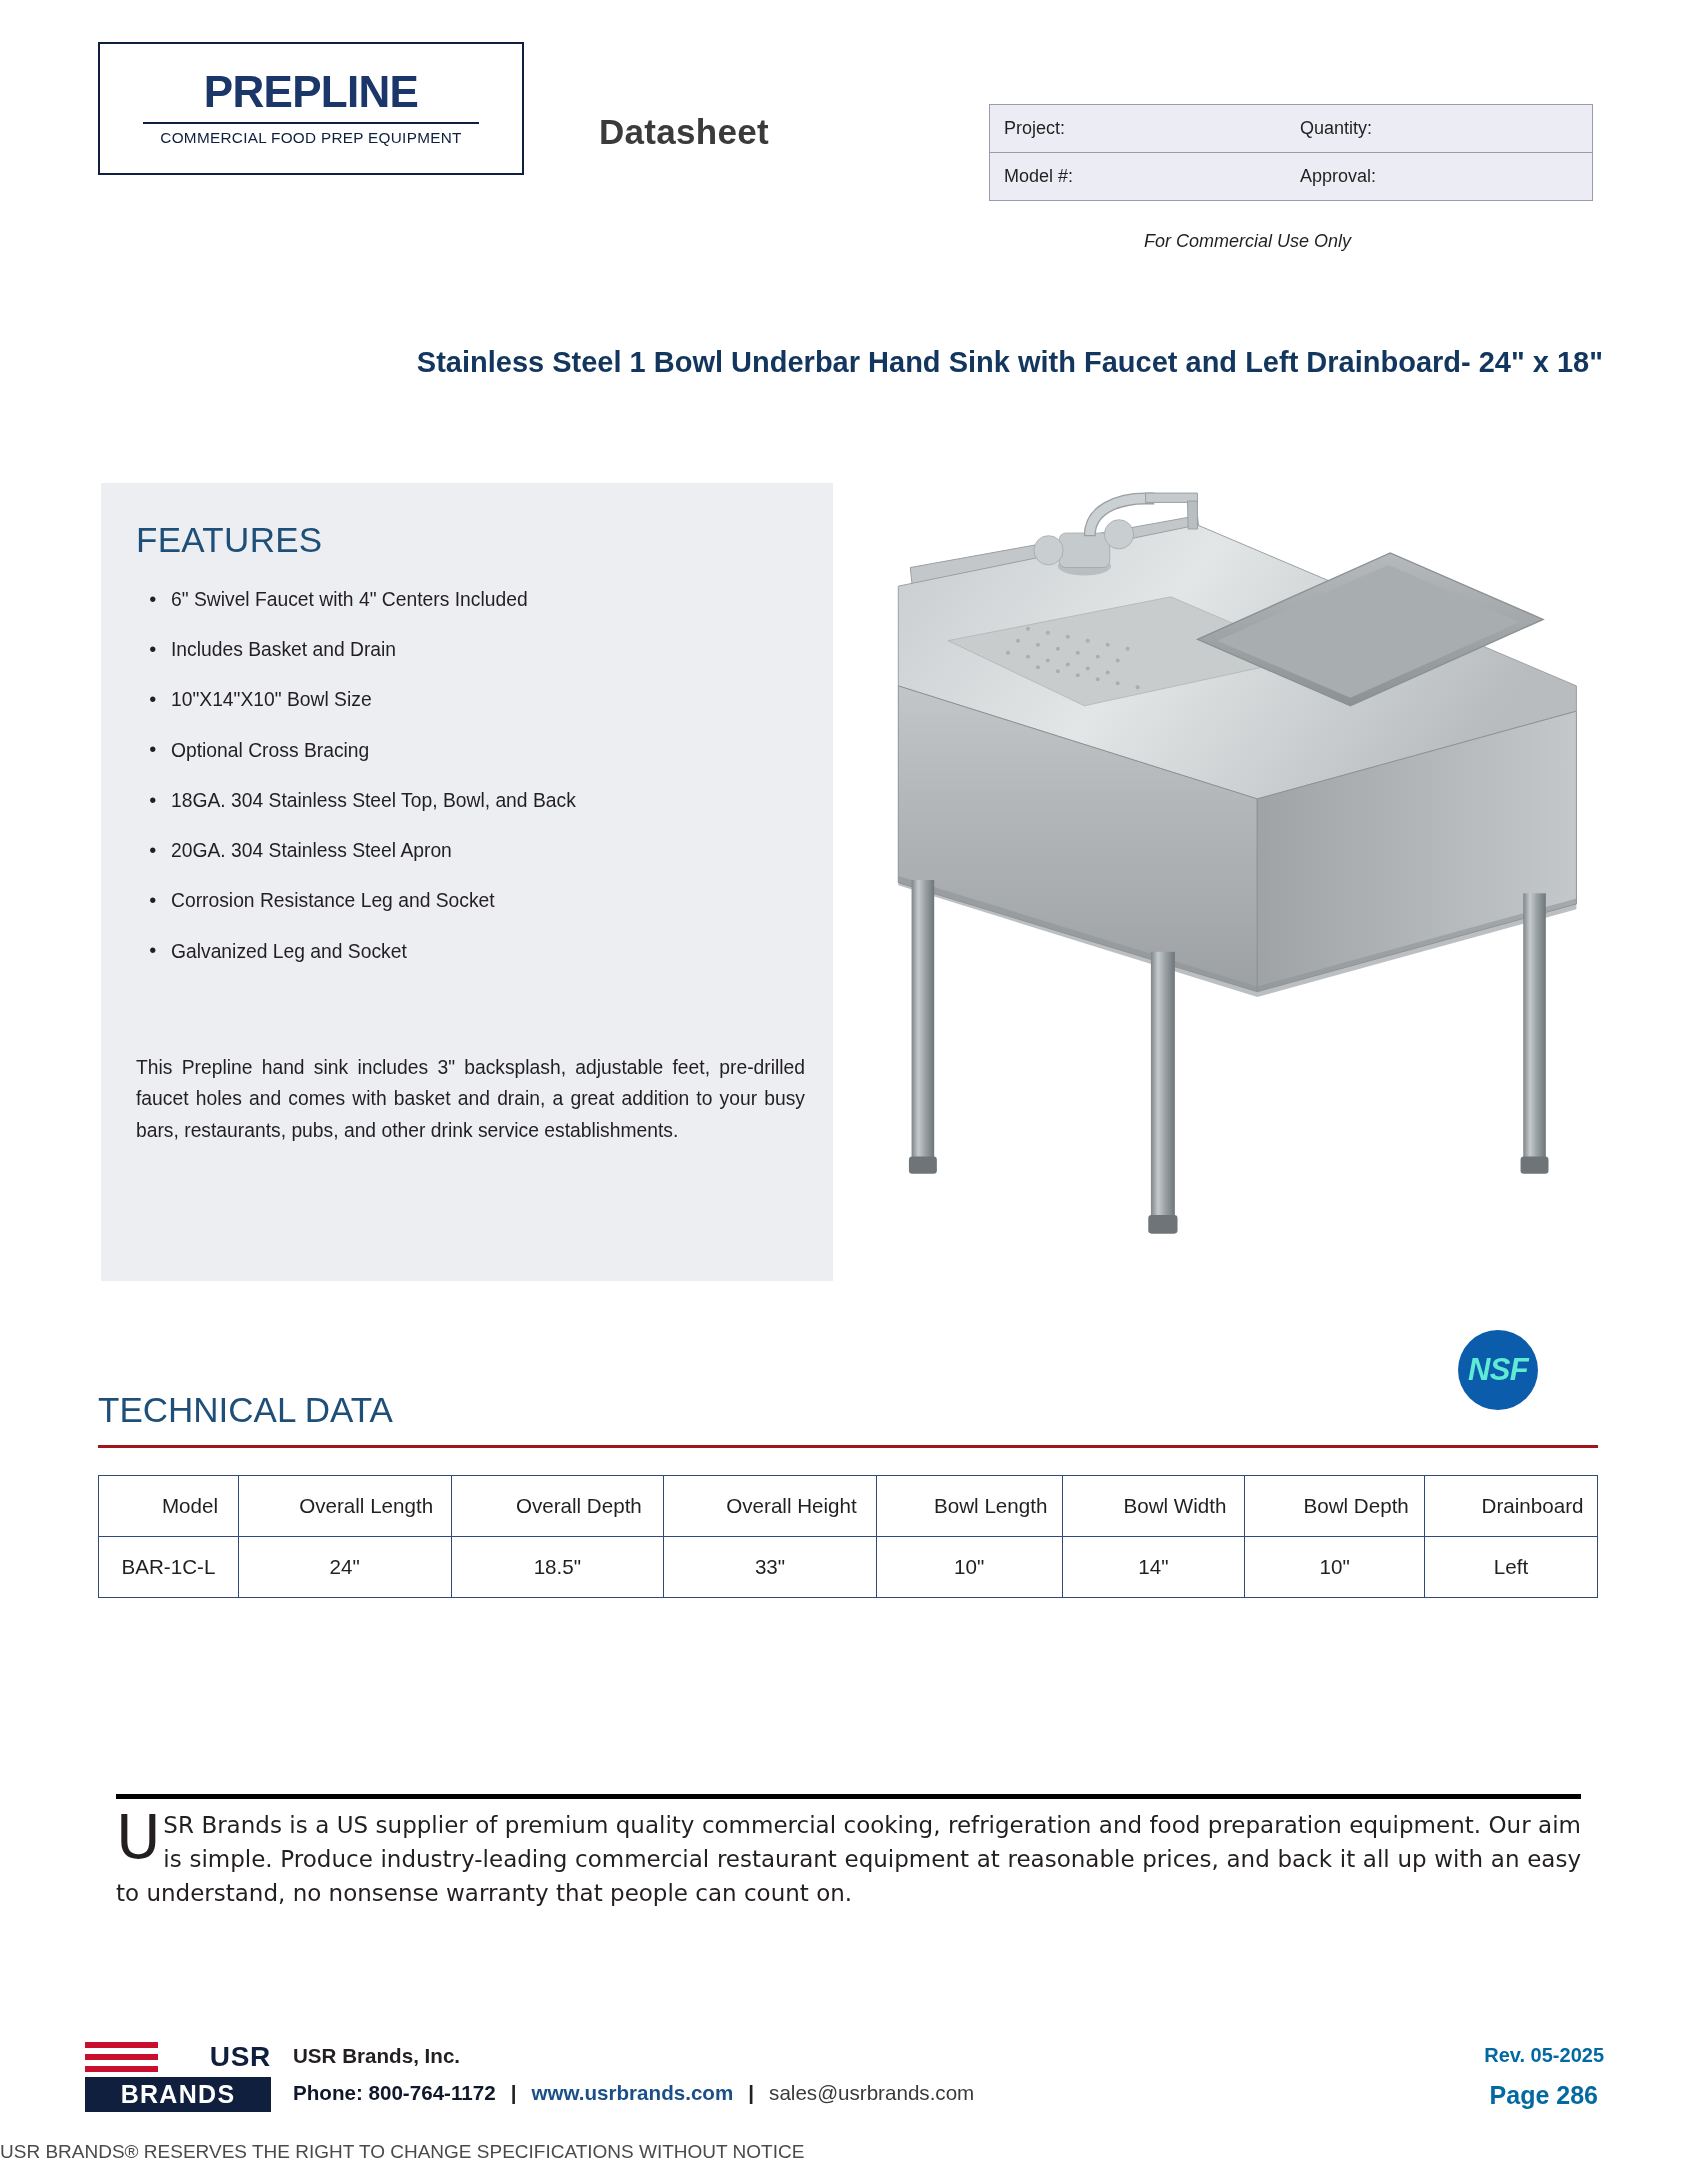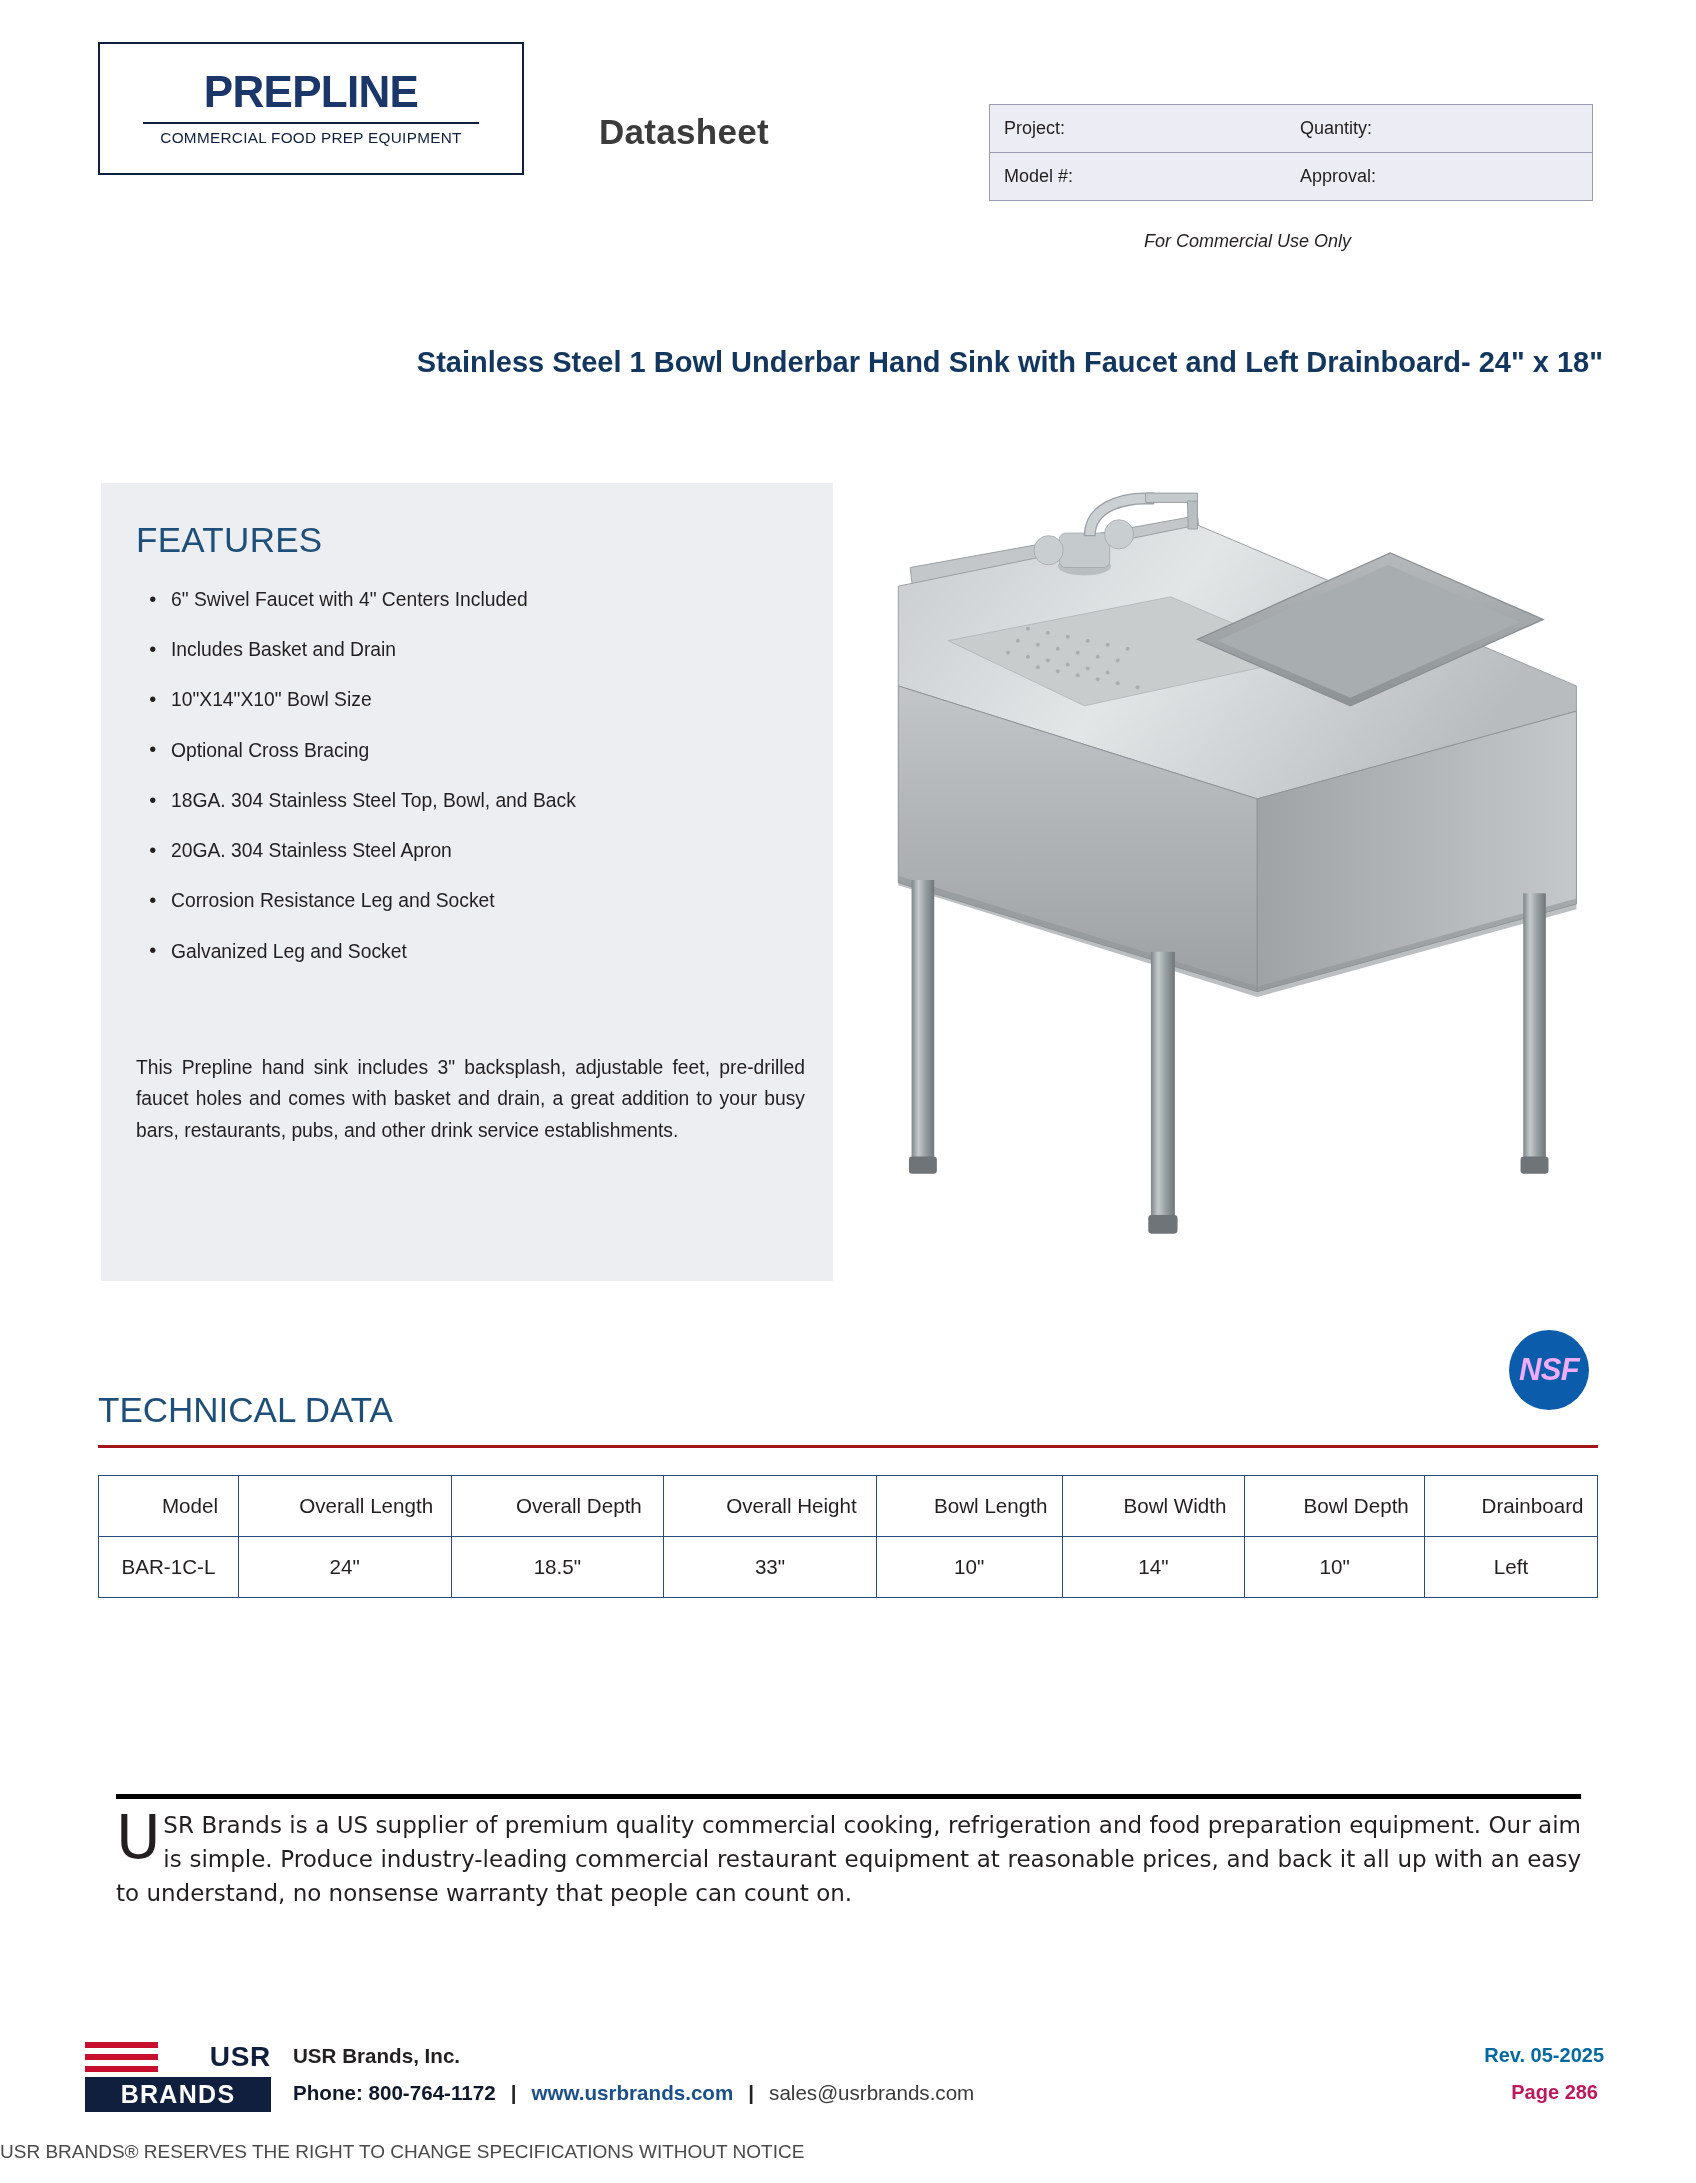--- a/index.html
+++ b/index.html
@@ -152,28 +152,28 @@
   .product-image {
     position: absolute;
     left: 885px; top: 486px;
     width: 718px; height: 792px;
   }
   .product-image svg { display: block; }
 
   
   .nsf-badge {
     position: absolute;
-    left: 1509px; top: 1330px;
+    left: 1458px; top: 1330px;
     width: 80px; height: 80px;
     border-radius: 50%;
     background: #0b5cab;
     display: flex;
     align-items: center;
     justify-content: center;
-    color: #f0abfc;
+    color: #5eead4;
     font-size: 31px;
     font-weight: bold;
     font-style: italic;
     letter-spacing: -0.7px;
   }
 
   
   .tech-heading {
     position: absolute;
     left: 98px; top: 1390px;
@@ -263,21 +263,21 @@
   .footer-contact .plain { color: #0f172a; }
   .footer-contact .mail { color: #3a3a3a; font-weight: normal; }
   .footer-rev {
     position: absolute;
     right: 92px; top: 2044px;
     font-size: 20px; font-weight: bold; color: #0369a1; text-align: right;
   }
   .footer-page {
     position: absolute;
     right: 98px; top: 2081px;
-    font-size: 20px; font-weight: bold; color: #be185d; text-align: right;
+    font-size: 25px; font-weight: bold; color: #0369a1; text-align: right;
   }
   .footer-disclaimer {
     position: absolute;
     left: 0; right: 0; top: 2141px;
     font-size: 19px;
     color: #4a4a4a;
   }
 </style>
 </head>
 <body>

